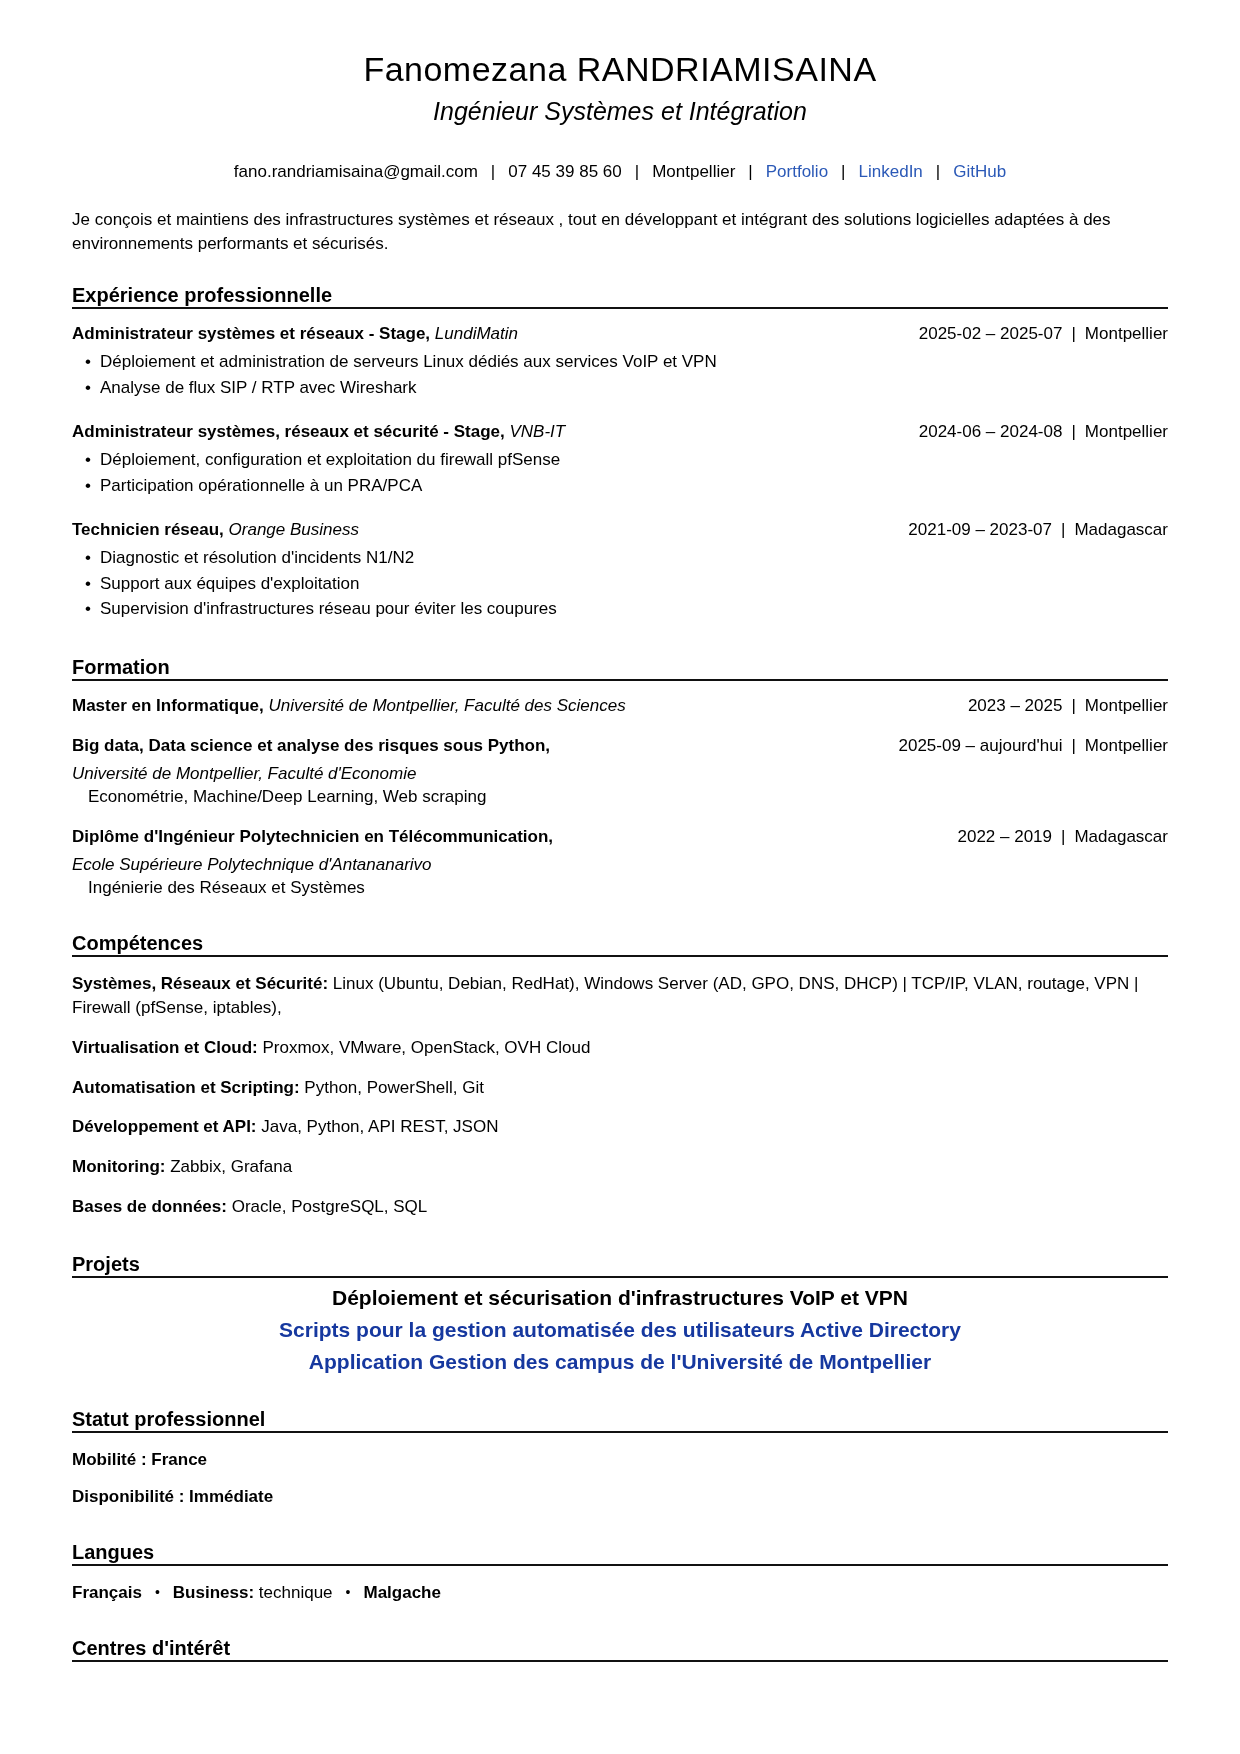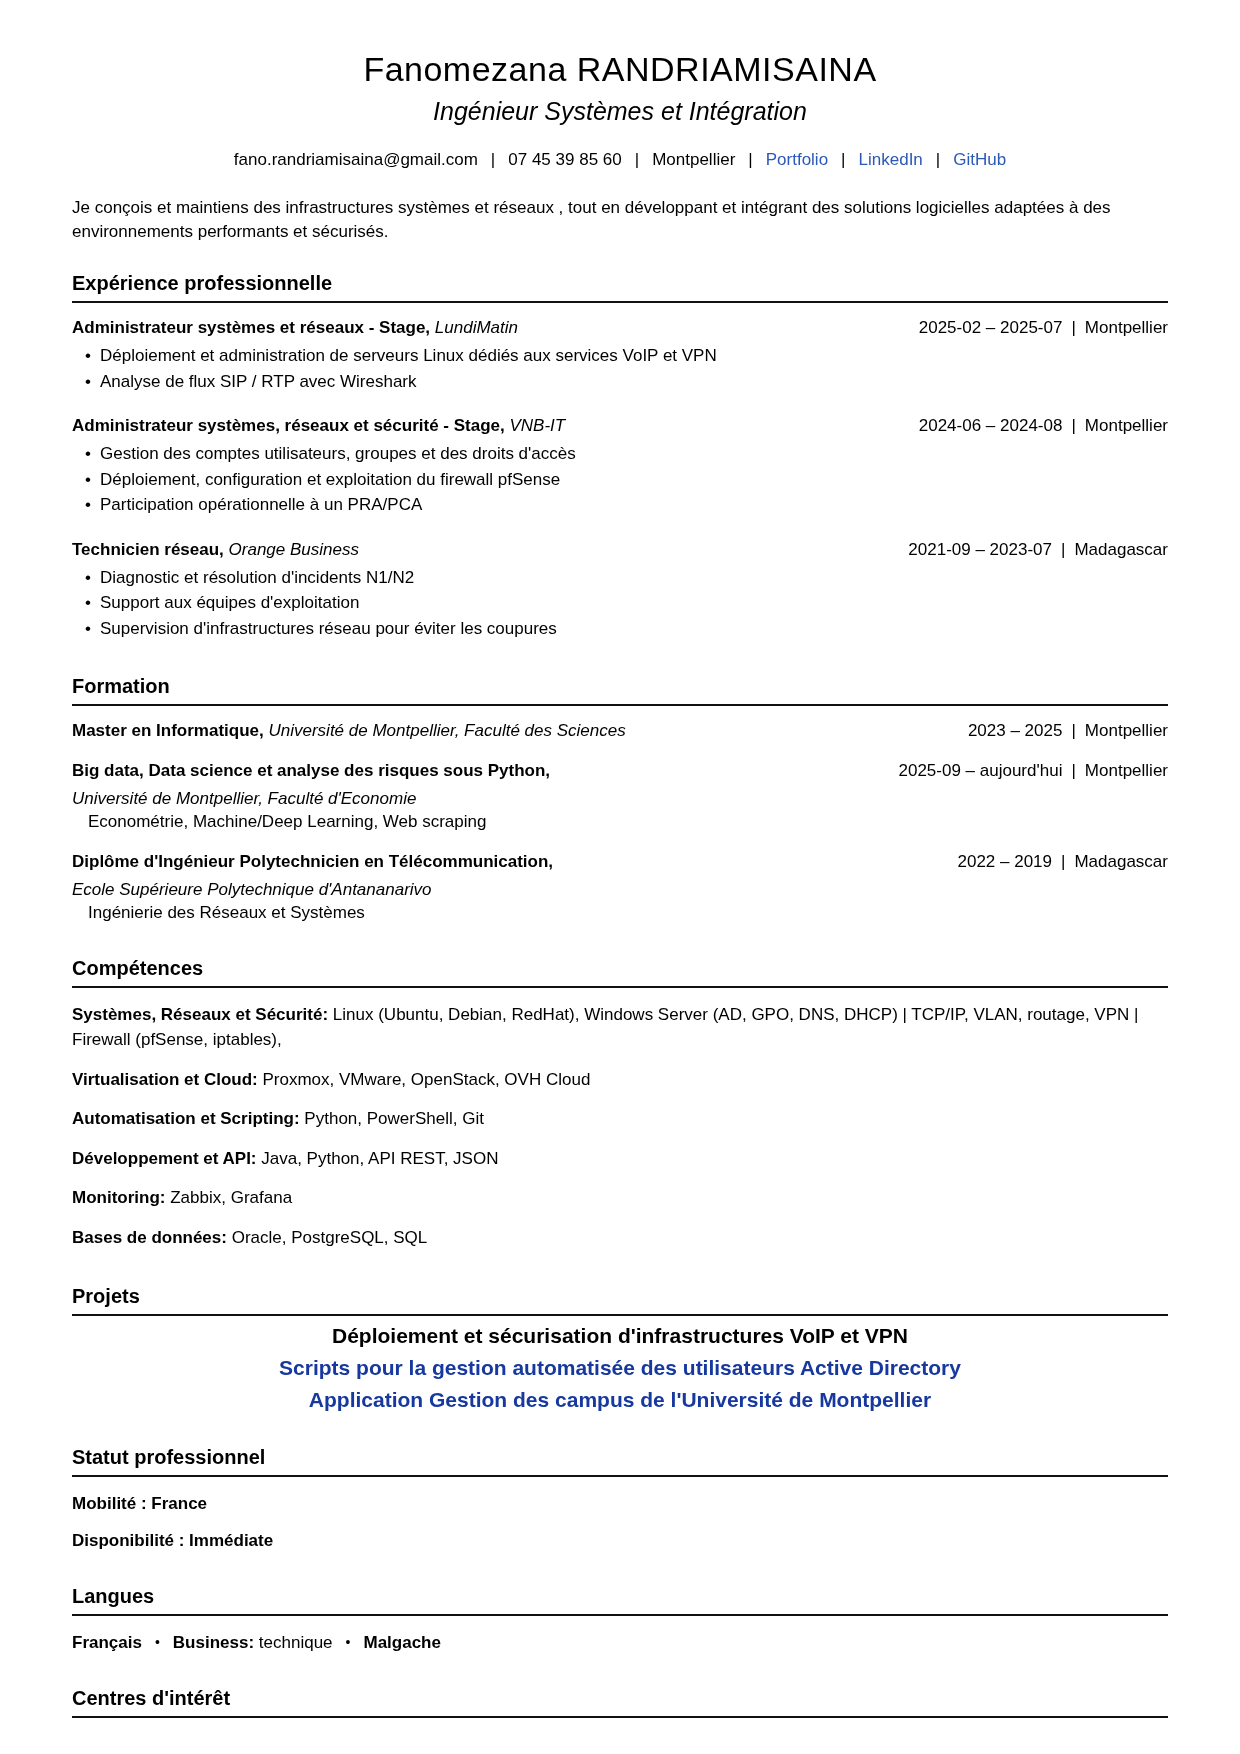--- a/index.html
+++ b/index.html
@@ -1,28 +1,28 @@
 <!DOCTYPE html>
 <html lang="fr"><head>
 <meta charset="utf-8">
 <style>
   html,body{margin:0;padding:0;background:#ffffff;color:#000;}
   body{width:1240px;height:1754px;overflow:hidden;font-family:"Liberation Sans",sans-serif;}
   .sheet{padding:50px 72px 0 72px;width:1096px;}
   
   .name{text-align:center;font-size:34px;font-weight:400;letter-spacing:.5px;}
   .subtitle{text-align:center;font-size:25px;font-style:italic;margin-top:8px;}
-  .contact{text-align:center;font-size:17px;margin-top:24px;white-space:nowrap;}
+  .contact{text-align:center;font-size:17px;margin-top:36px;white-space:nowrap;}
   .contact .sep{margin:0 13px;color:#000;}
   a.link{color:#2b59b7;text-decoration:none;cursor:pointer;}
   
   .summary{font-size:17px;line-height:1.42;margin-top:26px;}
   
   .section{margin-top:28px;}
-  .section-title{font-size:20px;font-weight:700;margin:0;padding-bottom:6px;border-bottom:2px solid #111;}
+  .section-title{font-size:20px;font-weight:700;margin:0;border-bottom:2px solid #111;}
   
   .entry{margin-top:15px;font-size:17px;}
   .entry-head{display:flex;justify-content:space-between;align-items:baseline;}
   .entry-title{font-weight:700;}
   .entry-company{font-style:italic;}
   .entry-meta{white-space:nowrap;}
   .entry-meta .sep{margin:0 9px;}
   ul.bullets{margin:5px 0 0 0;padding-left:28px;list-style:none;}
   ul.bullets li{position:relative;line-height:1.5;}
   ul.bullets li::before{content:"\2022";position:absolute;left:-15px;}
@@ -66,21 +66,20 @@
         <li>Analyse de flux SIP / RTP avec Wireshark</li>
       </ul>
     </div>
 
     <div class="entry" style="margin-top:22px;">
       <div class="entry-head">
         <div><span class="entry-title">Administrateur systèmes, réseaux et sécurité - Stage,</span> <span class="entry-company">VNB-IT</span></div>
         <div class="entry-meta"><span>2024-06 – 2024-08</span><span class="sep">|</span><span>Montpellier</span></div>
       </div>
       <ul class="bullets">
-        <li>Gestion des comptes utilisateurs, groupes et des droits d'accès</li>
         <li>Déploiement, configuration et exploitation du firewall pfSense</li>
         <li>Participation opérationnelle à un PRA/PCA</li>
       </ul>
     </div>
 
     <div class="entry" style="margin-top:22px;">
       <div class="entry-head">
         <div><span class="entry-title">Technicien réseau,</span> <span class="entry-company">Orange Business</span></div>
         <div class="entry-meta"><span>2021-09 – 2023-07</span><span class="sep">|</span><span>Madagascar</span></div>
       </div>

